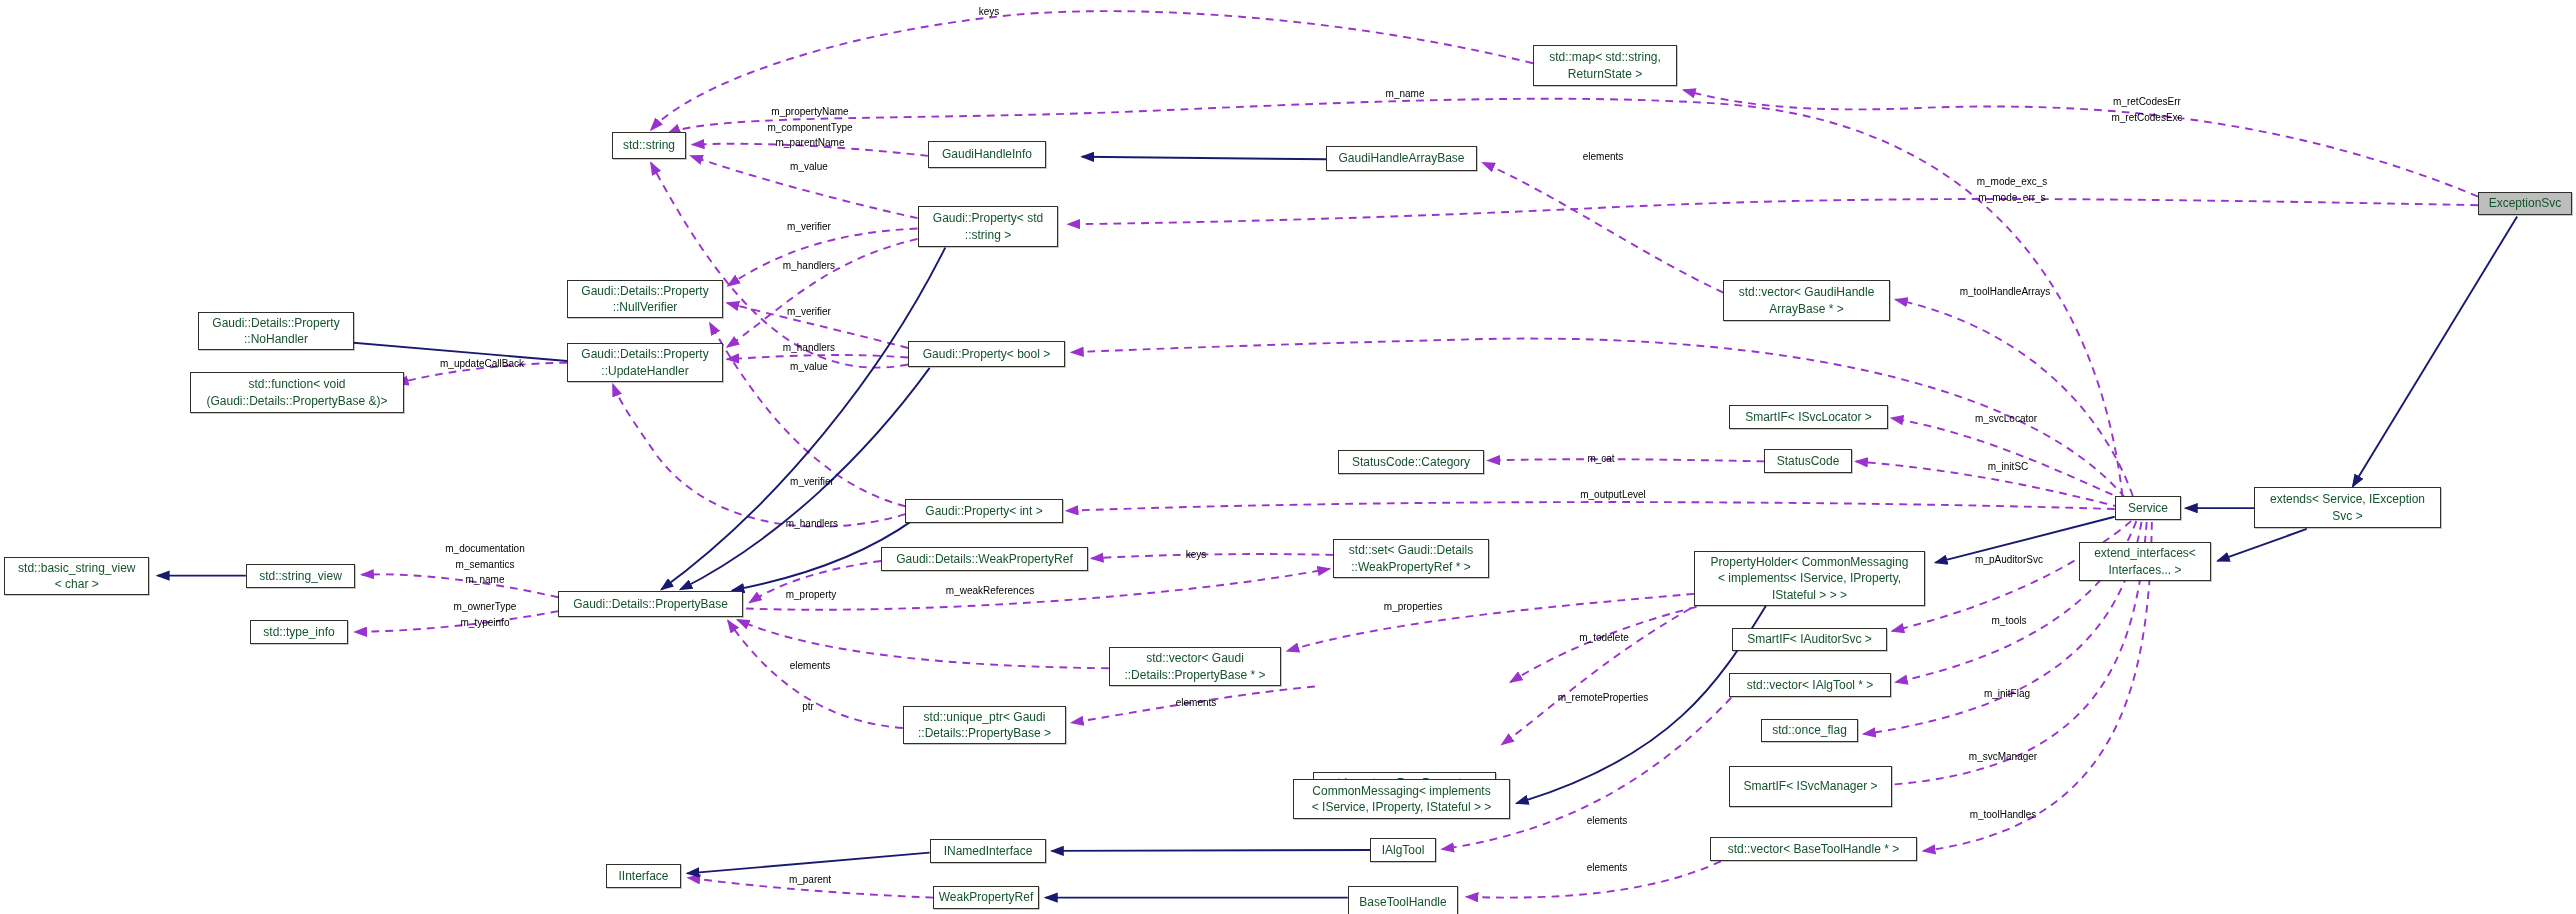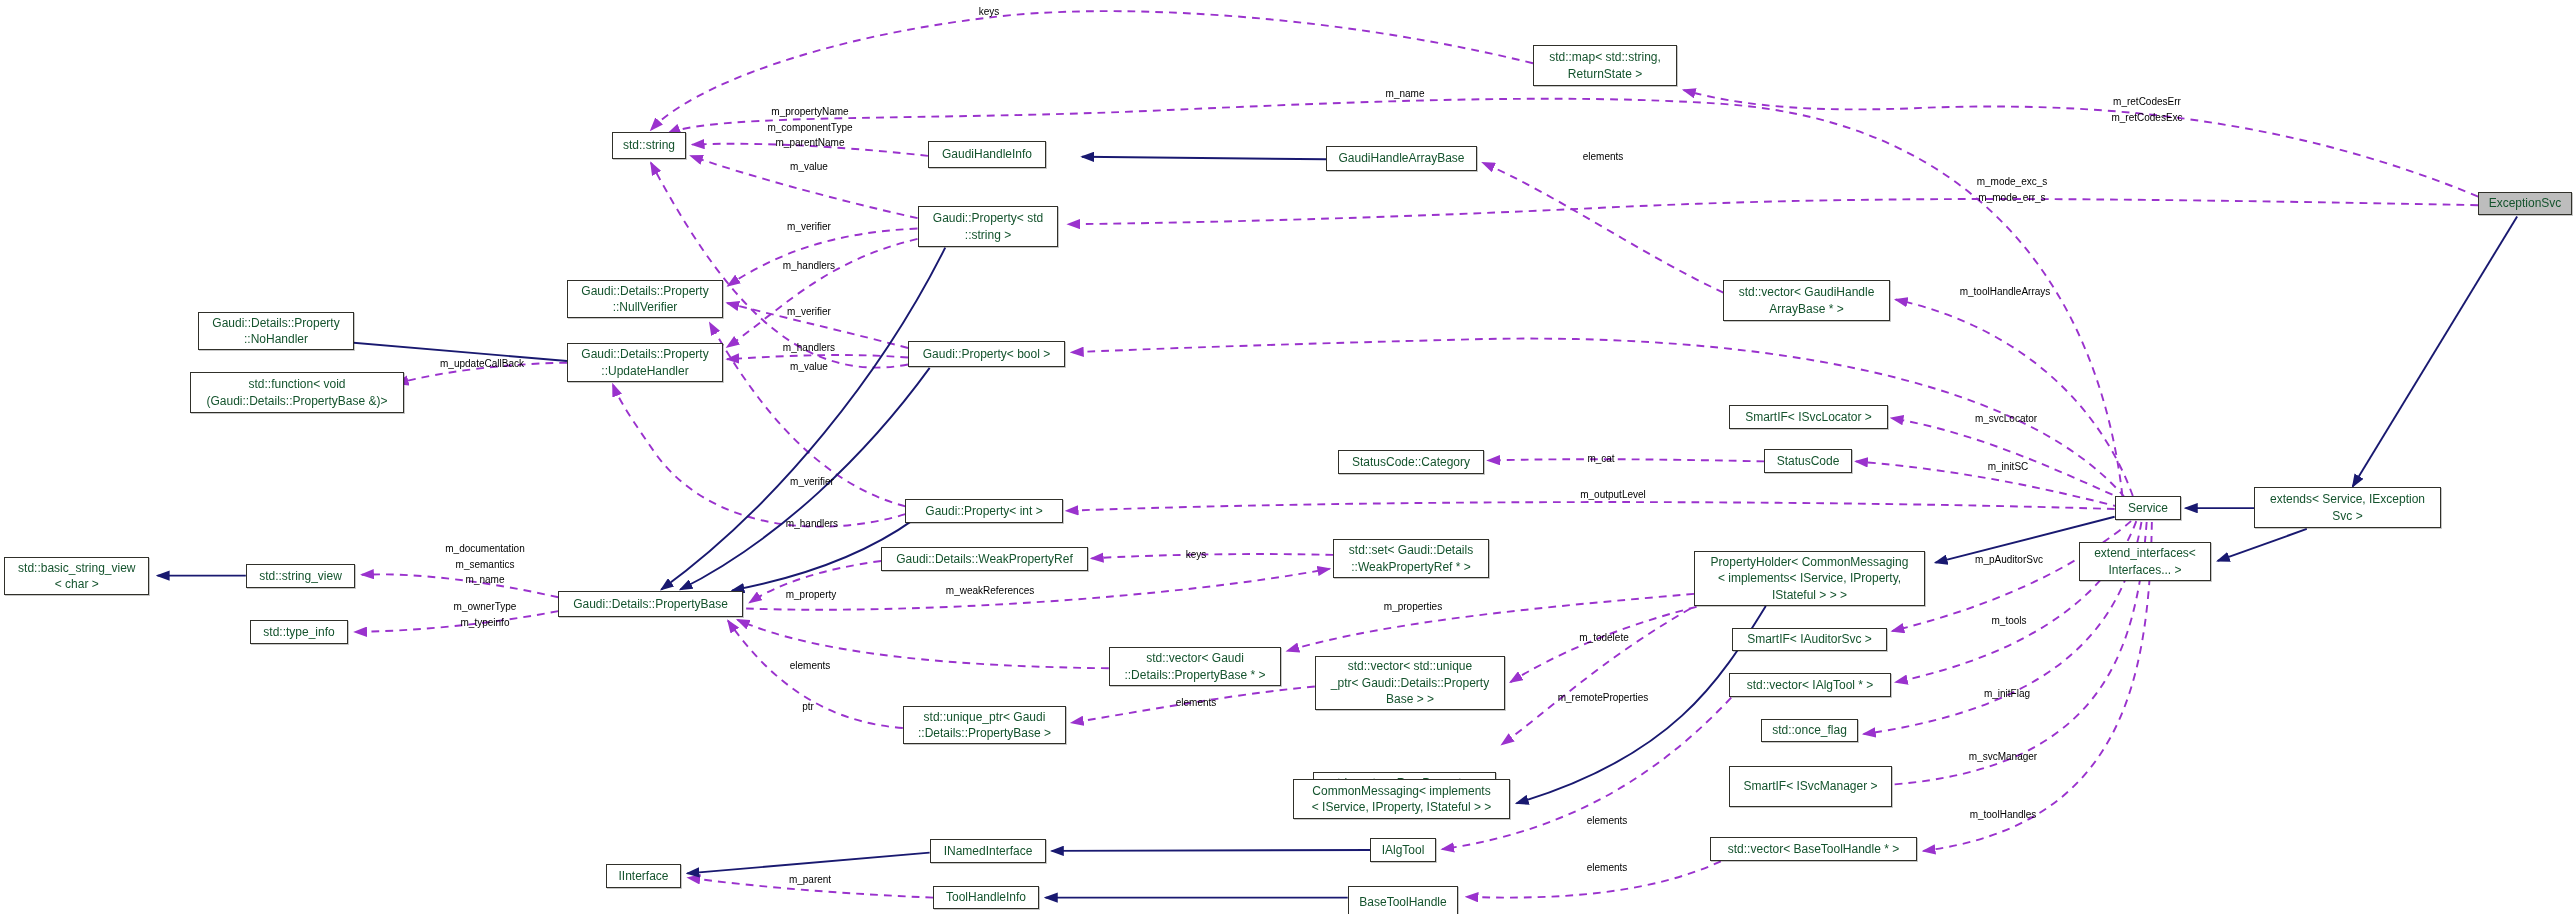--- a/index.html
+++ b/index.html
@@ -123,36 +123,33 @@
     <div class="node" style="left: 558px; top: 591px; width: 185px; height: 26px;">Gaudi::Details::PropertyBase</div>
     <div class="node" style="left: 881px; top: 547px; width: 207px; height: 24px;">Gaudi::Details::WeakPropertyRef</div>
     <div class="node" style="left: 1333px; top: 539px; width: 156px; height: 39px;">std::set&lt; Gaudi::Details
 ::WeakPropertyRef * &gt;</div>
     <div class="node" style="left: 1694px; top: 551px; width: 231px; height: 55px;">PropertyHolder&lt; CommonMessaging
 &lt; implements&lt; IService, IProperty,
 IStateful &gt; &gt; &gt;</div>
     <div class="node" style="left: 1732px; top: 628px; width: 155px; height: 23.4px;">SmartIF&lt; IAuditorSvc &gt;</div>
     <div class="node" style="left: 1109px; top: 647px; width: 172px; height: 39px;">std::vector&lt; Gaudi
 ::Details::PropertyBase * &gt;</div>
-    <div class="node" style="left: 1315px; top: 656px; width: 190px; height: 54px;">std::vector&lt; std::unique
-_ptr&lt; Gaudi::Details::Property
-Base &gt; &gt;</div>
     <div class="node" style="left: 1729px; top: 673px; width: 162px; height: 24px;">std::vector&lt; IAlgTool * &gt;</div>
     <div class="node" style="left: 1761px; top: 719px; width: 97px; height: 23.4px;">std::once_flag</div>
     <div class="node" style="left: 903px; top: 706px; width: 163px; height: 38px;">std::unique_ptr&lt; Gaudi
 ::Details::PropertyBase &gt;</div>
     <div class="node" style="left: 1313px; top: 736px; width: 183px; height: 21.6px; margin-top: 36px;">std::vector&lt; RemProperty &gt;</div>
     <div class="node" style="left: 1729px; top: 766px; width: 163px; height: 41px;">SmartIF&lt; ISvcManager &gt;</div>
     <div class="node" style="left: 1293px; top: 779px; width: 217px; height: 40px;">CommonMessaging&lt; implements
 &lt; IService, IProperty, IStateful &gt; &gt;</div>
     <div class="node" style="left: 1370px; top: 838px; width: 66px; height: 24px;">IAlgTool</div>
     <div class="node" style="left: 1710px; top: 837px; width: 207px; height: 24px;">std::vector&lt; BaseToolHandle * &gt;</div>
     <div class="node" style="left: 930px; top: 839px; width: 116px; height: 24px;">INamedInterface</div>
     <div class="node" style="left: 606px; top: 864px; width: 75px; height: 24px;">IInterface</div>
-    <div class="node" style="left: 933px; top: 886px; width: 106px; height: 23.4px;">ToolHandleInfo</div>
+    <div class="node" style="left: 933px; top: 886px; width: 106px; height: 23.4px;">WeakPropertyRef</div>
     <div class="node" style="left: 1348px; top: 886px; width: 110px; height: 32px;">BaseToolHandle</div>
     <div class="edge-label" style="left: 989px; top: 12px;">keys</div>
     <div class="edge-label" style="left: 1405px; top: 94px;">m_name</div>
     <div class="edge-label" style="left: 2147px; top: 110px;">m_retCodesErr
 m_retCodesExc</div>
     <div class="edge-label" style="left: 810px; top: 127px;">m_propertyName
 m_componentType
 m_parentName</div>
     <div class="edge-label" style="left: 809px; top: 167px;">m_value</div>
     <div class="edge-label" style="left: 1603px; top: 157px;">elements</div>

